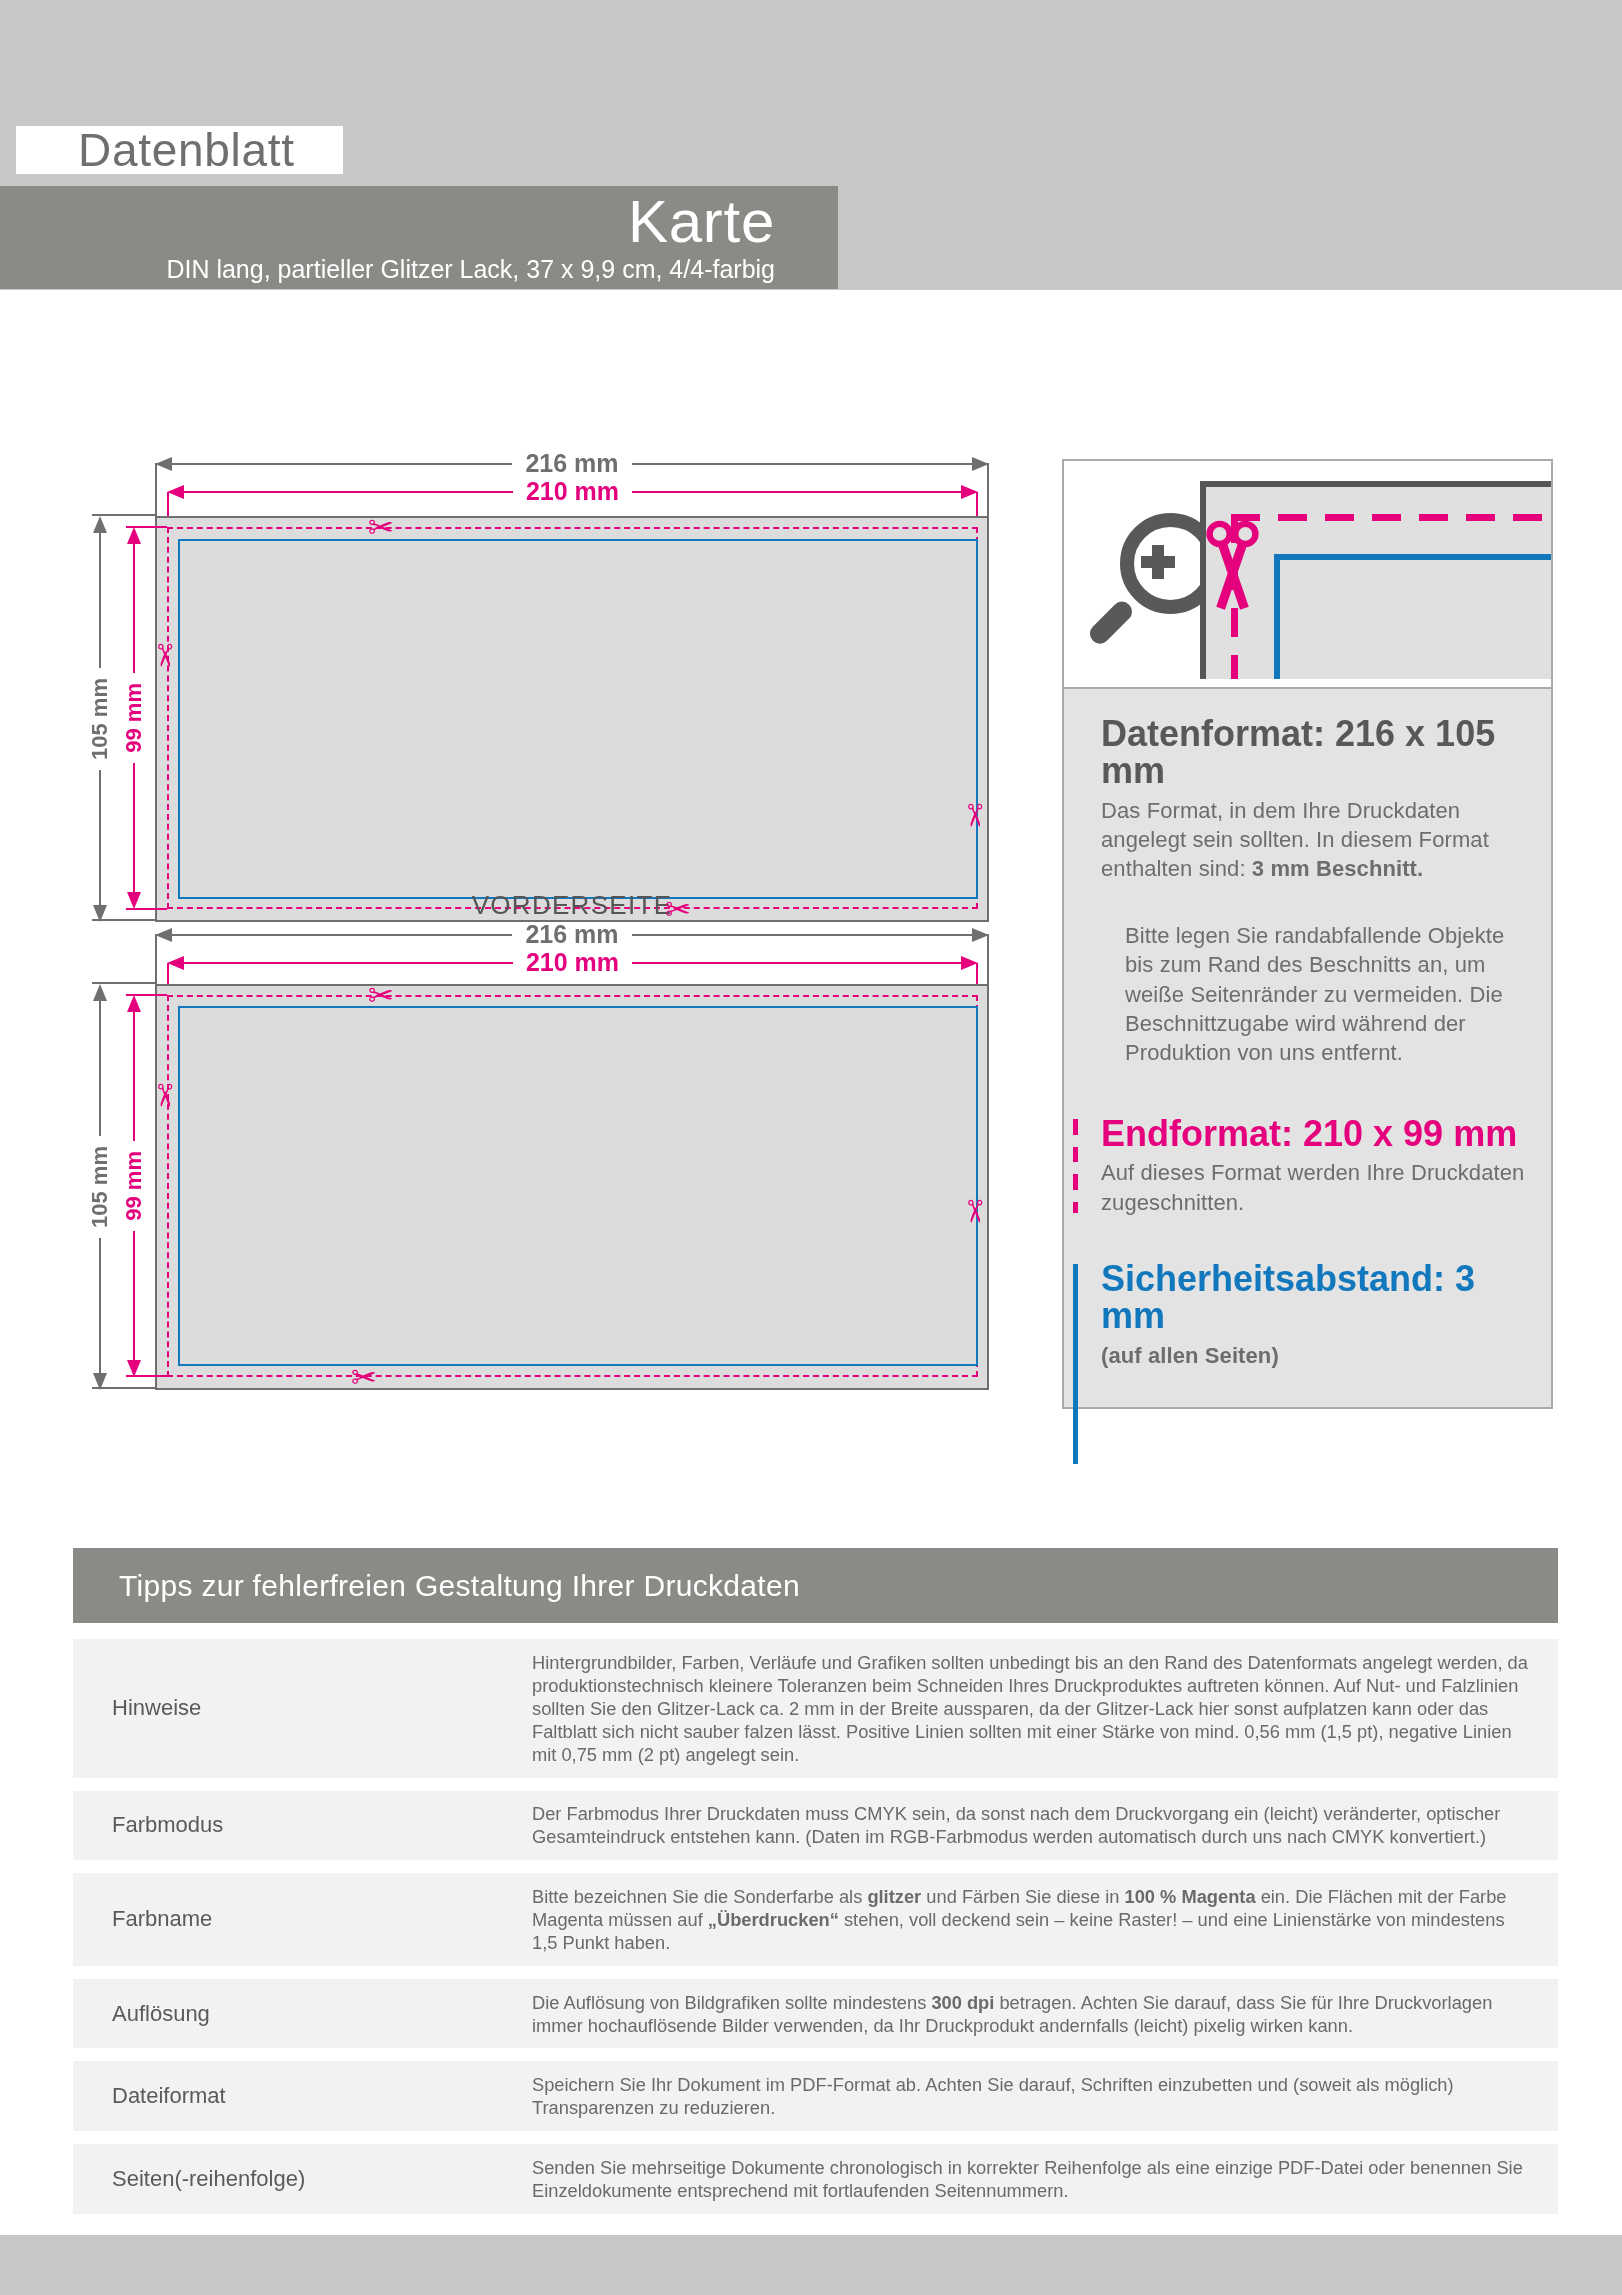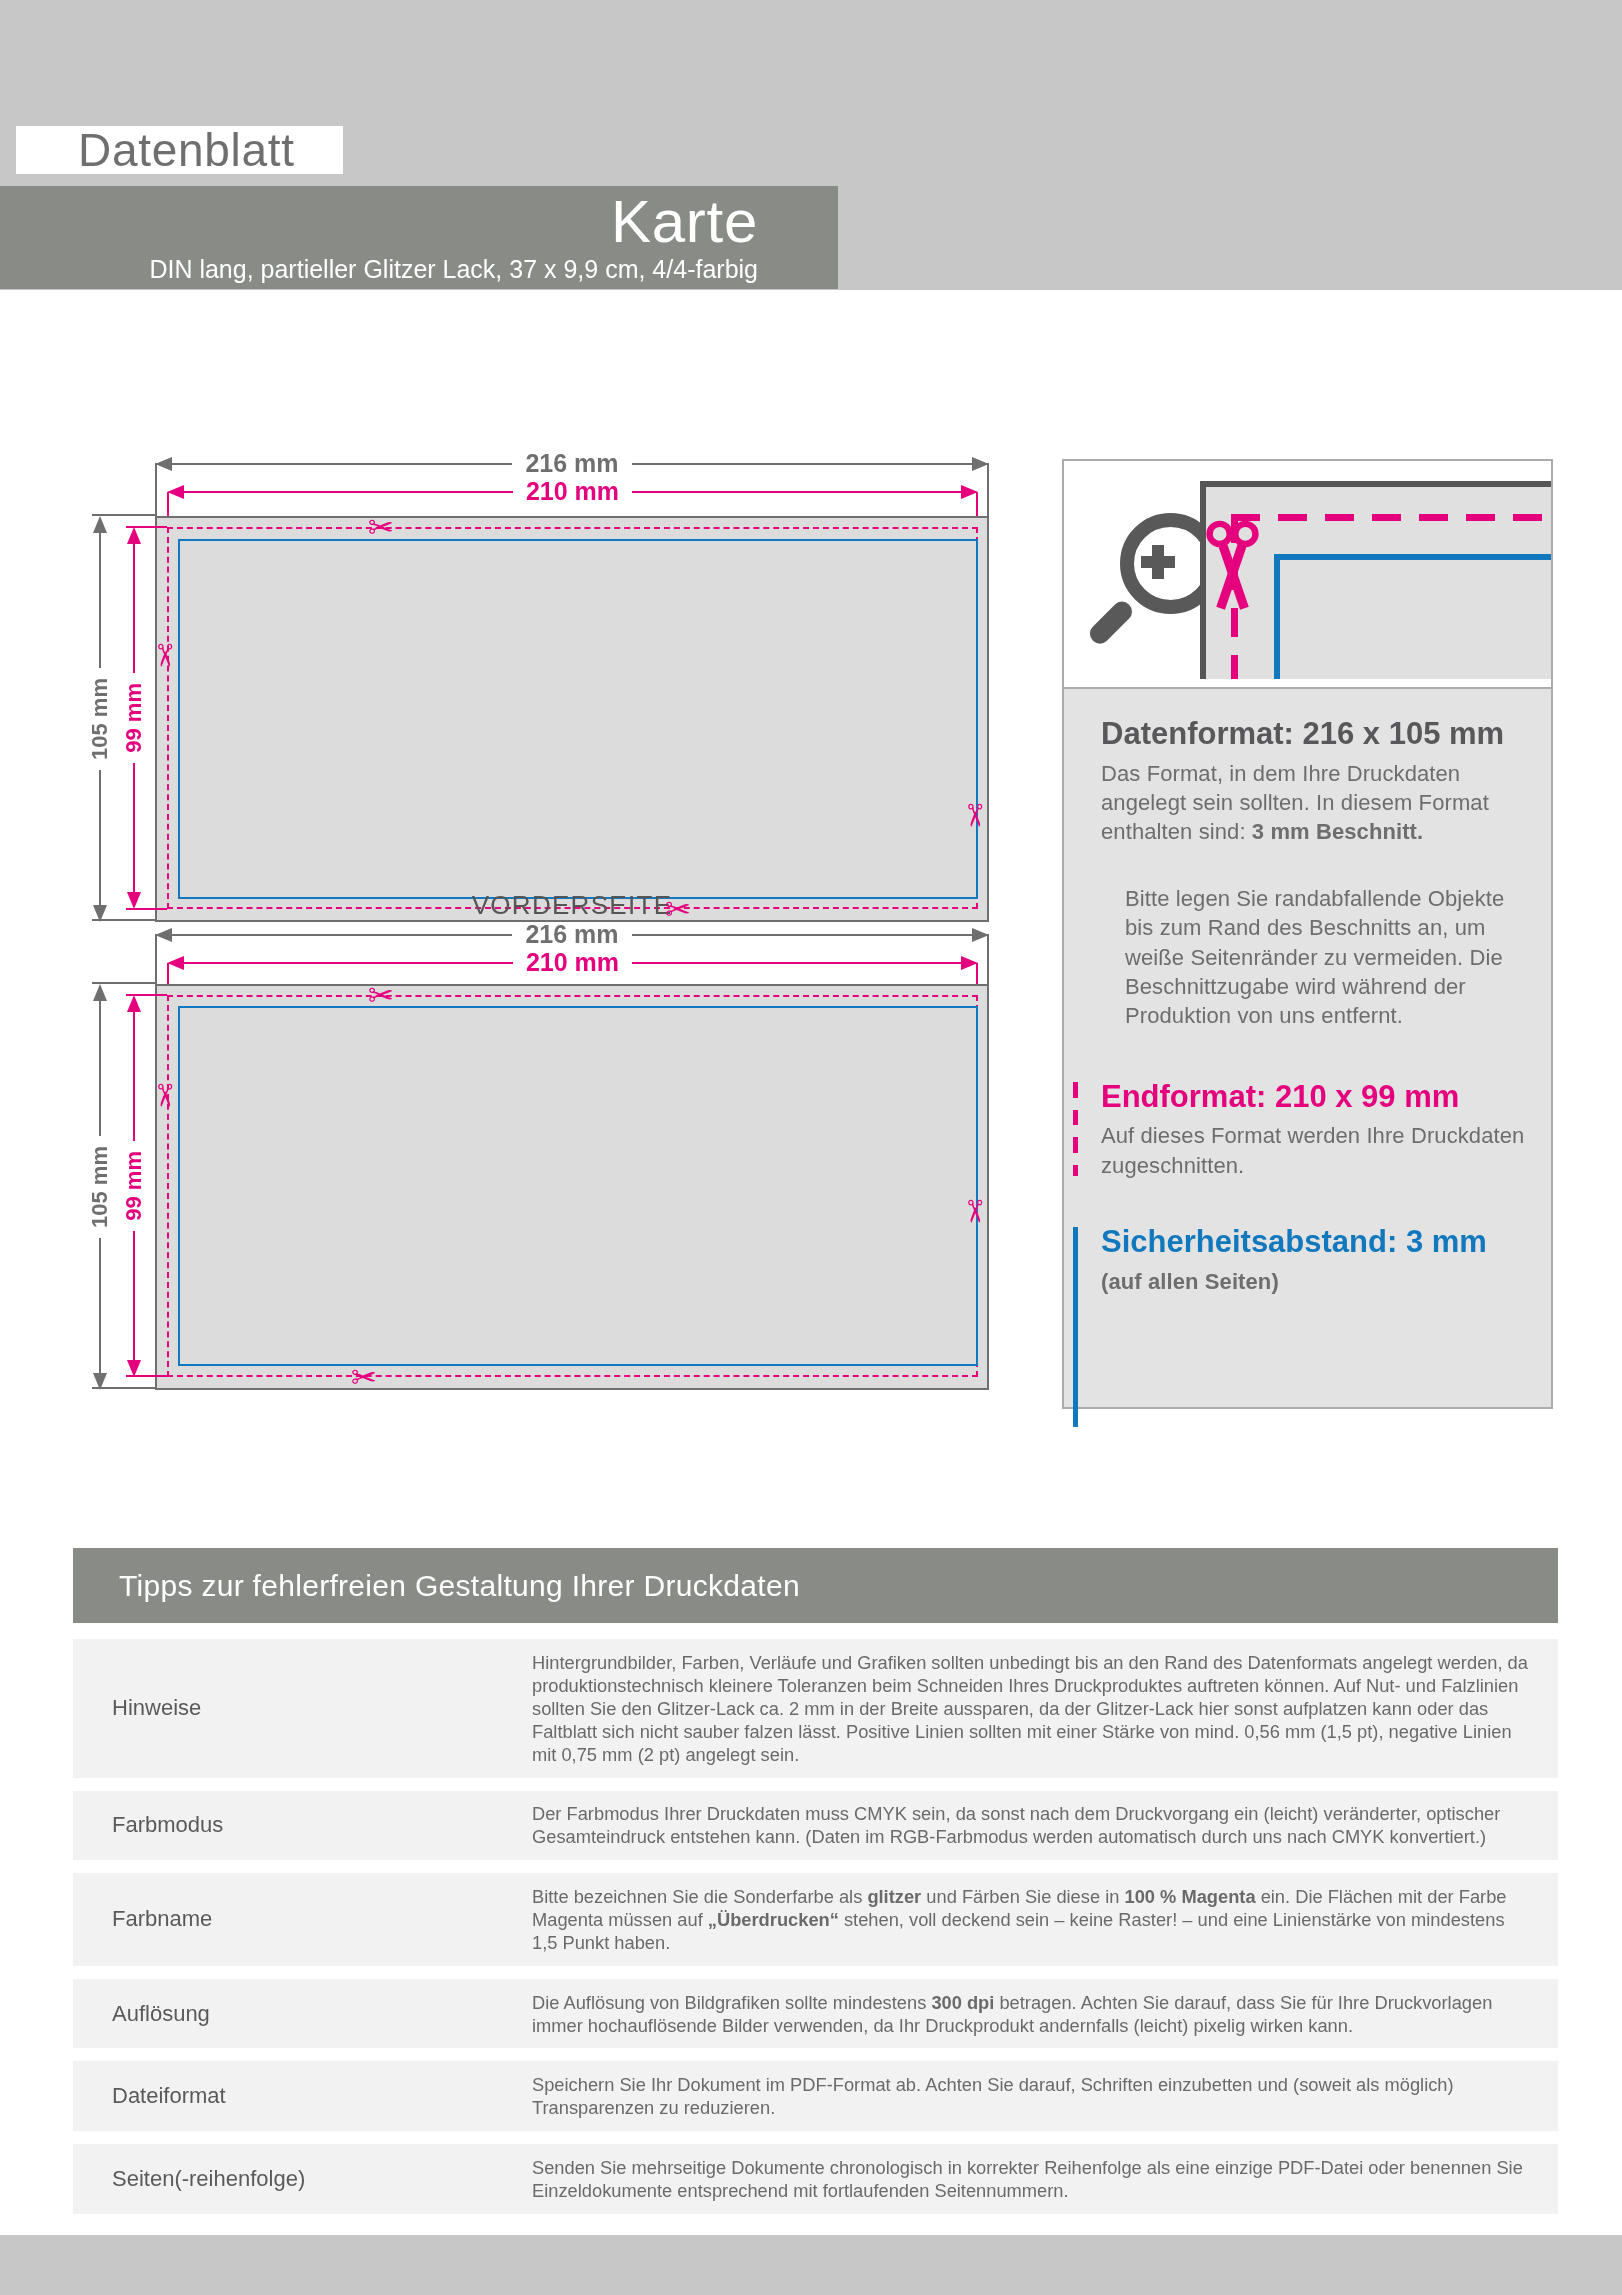--- a/index.html
+++ b/index.html
@@ -6,21 +6,21 @@
   .page{position:relative;width:1623px;height:2295px;background:#fff;overflow:hidden;
         font-family:"Liberation Sans","DejaVu Sans",sans-serif;color:#58585a;}
 
   
   .band-top{position:absolute;left:0;top:0;width:1623px;height:290px;background:#c7c7c7;}
   .datenblatt-box{position:absolute;left:16px;top:126px;width:327px;height:48px;background:#ffffff;
                   display:flex;align-items:center;}
   .datenblatt-box span{font-size:46px;color:#6f6f6f;padding-left:62px;letter-spacing:0.7px;}
   .band-dark{position:absolute;left:0;top:186px;width:838px;height:103px;background:#898c86;
              display:flex;flex-direction:column;align-items:flex-end;justify-content:center;
-             padding-right:80px;box-sizing:border-box;}
+             padding-right:63px;box-sizing:border-box;}
   .band-dark .title{font-size:60px;line-height:64px;color:#ffffff;letter-spacing:0.7px;}
   .band-dark .subtitle{font-size:25px;line-height:31px;color:#ffffff;}
 
   
   .card{position:absolute;width:834px;height:406px;background:#dcdcdc;border:2.6px solid #6f6f6f;box-sizing:border-box;}
   .trim{position:absolute;width:811px;height:382px;border:2.6px dashed #e5007d;box-sizing:border-box;}
   .safety{position:absolute;width:800px;height:360px;border:2.6px solid #1278bd;box-sizing:border-box;}
   .side-label{position:absolute;width:834px;left:155px;text-align:center;font-size:26px;color:#555;
               letter-spacing:1.3px;}
 
@@ -72,21 +72,21 @@
   .magnifier{position:absolute;left:36px;top:52px;width:118px;height:124px;}
   .mag-circle{position:absolute;left:19.6px;top:0;width:73px;height:73px;border:14.4px solid #595959;border-radius:50%;}
   .mag-plus-h{position:absolute;left:41px;top:43px;width:34px;height:11.8px;background:#595959;}
   .mag-plus-v{position:absolute;left:52px;top:32px;width:11.8px;height:34px;background:#595959;}
   .mag-handle{position:absolute;left:1.3px;top:84px;width:19.6px;height:51px;background:#595959;border-radius:9.8px;
               transform:rotate(45deg);}
 
   .info-panel{position:absolute;left:1062px;top:689px;width:491px;height:720px;background:#e3e3e3;
               border:2px solid #ababab;border-top:none;box-sizing:border-box;
               padding:26px 26px 0 37px;}
-  .info-panel h3{margin:0;font-size:31px;line-height:37px;font-weight:700;}
+  .info-panel h3{margin:0;font-size:36px;line-height:37px;font-weight:700;}
   .info-panel p{margin:6.5px 0 0 0;font-size:22px;line-height:29.4px;color:#6d6d6d;letter-spacing:0.1px;}
   .h-gray{color:#58585a;}
   .h-magenta{color:#e5007d;}
   .h-blue{color:#1278bd;}
   .sub-blue{margin:0;font-size:25px;line-height:31px;font-weight:700;color:#1278bd;}
   .block{position:relative;}
   .blk-end{margin-top:47px;}
   .blk-safe{margin-top:43px;}
   .marker-dashed{position:absolute;left:-28px;top:3.9px;width:4.6px;height:94px;
                  background:repeating-linear-gradient(180deg,#e5007d 0 15.7px,transparent 15.7px 27.5px);}

